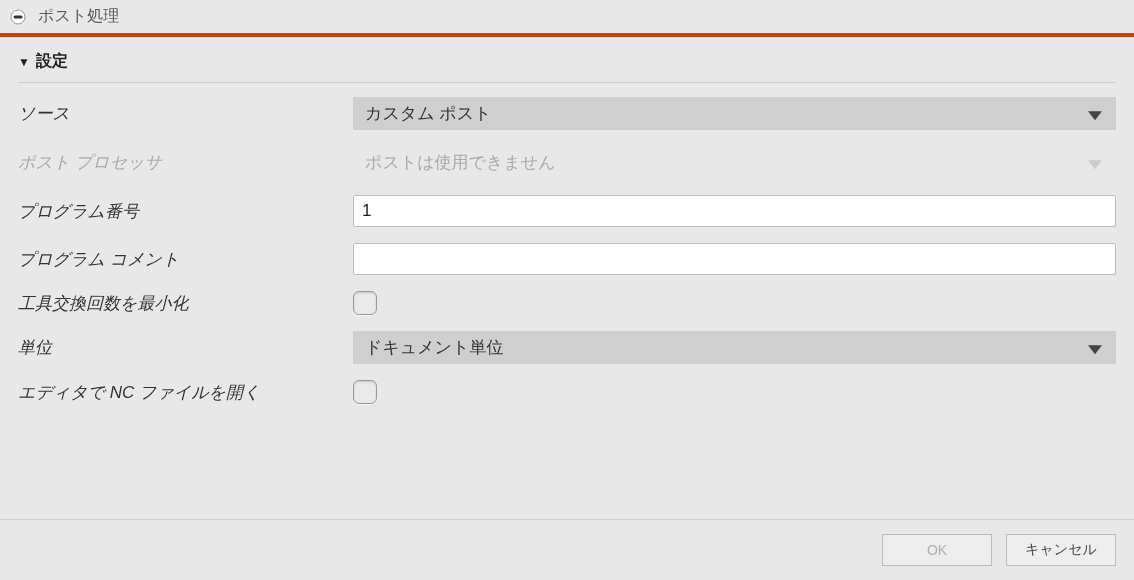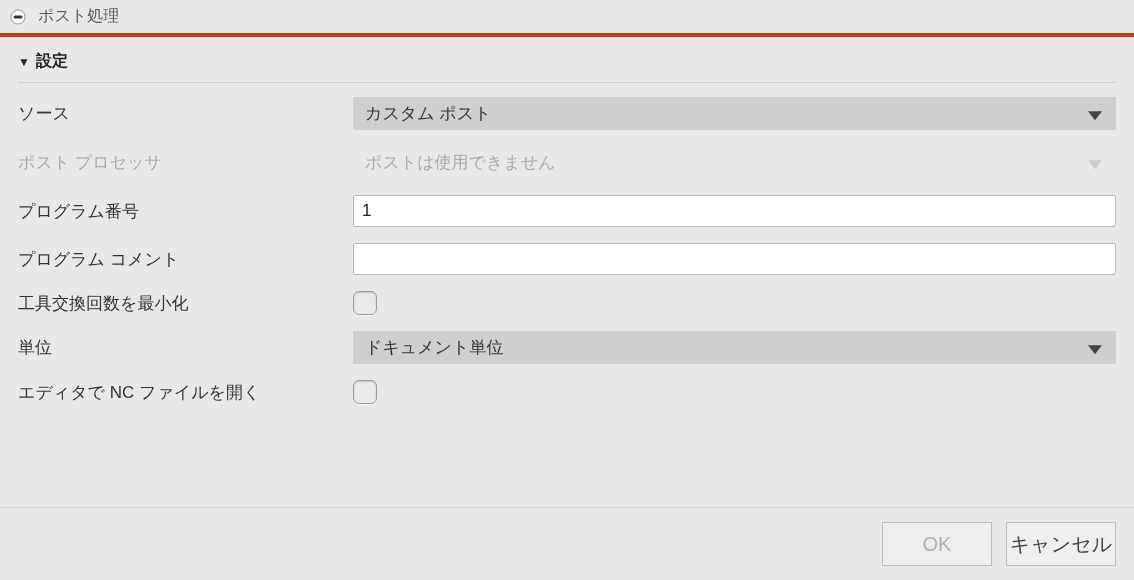--- a/index.html
+++ b/index.html
@@ -49,20 +49,21 @@
       display: flex;
       align-items: center;
       margin-bottom: 16px;
     }
     .form-row:last-child { margin-bottom: 0; }
     .form-label {
       width: 335px;
       font-size: 17px;
       color: #333;
       flex-shrink: 0;
+      font-style: italic;
     }
     .form-label.disabled { color: #aaa; }
     .form-control { flex: 1; }
     .select-box {
       position: relative;
       background: #cfcfcf;
       height: 33px;
       display: flex;
       align-items: center;
       padding: 0 40px 0 12px;
@@ -110,24 +111,24 @@
     .button-bar {
       border-top: 1px solid #cfcfcf;
       padding: 14px 18px;
       display: flex;
       justify-content: flex-end;
       gap: 14px;
       background: #e8e8e8;
     }
     .btn {
       min-width: 110px;
-      height: 44px;
+      height: 32px;
       border: 1px solid #bcbcbc;
       background: #eeeeee;
-      font-size: 20px;
+      font-size: 14px;
       color: #444;
       cursor: pointer;
       display: flex;
       align-items: center;
       justify-content: center;
     }
     .btn.disabled { color: #b0b0b0; background: #ededed; cursor: default; }
   </style>
 </head>
 <body>

